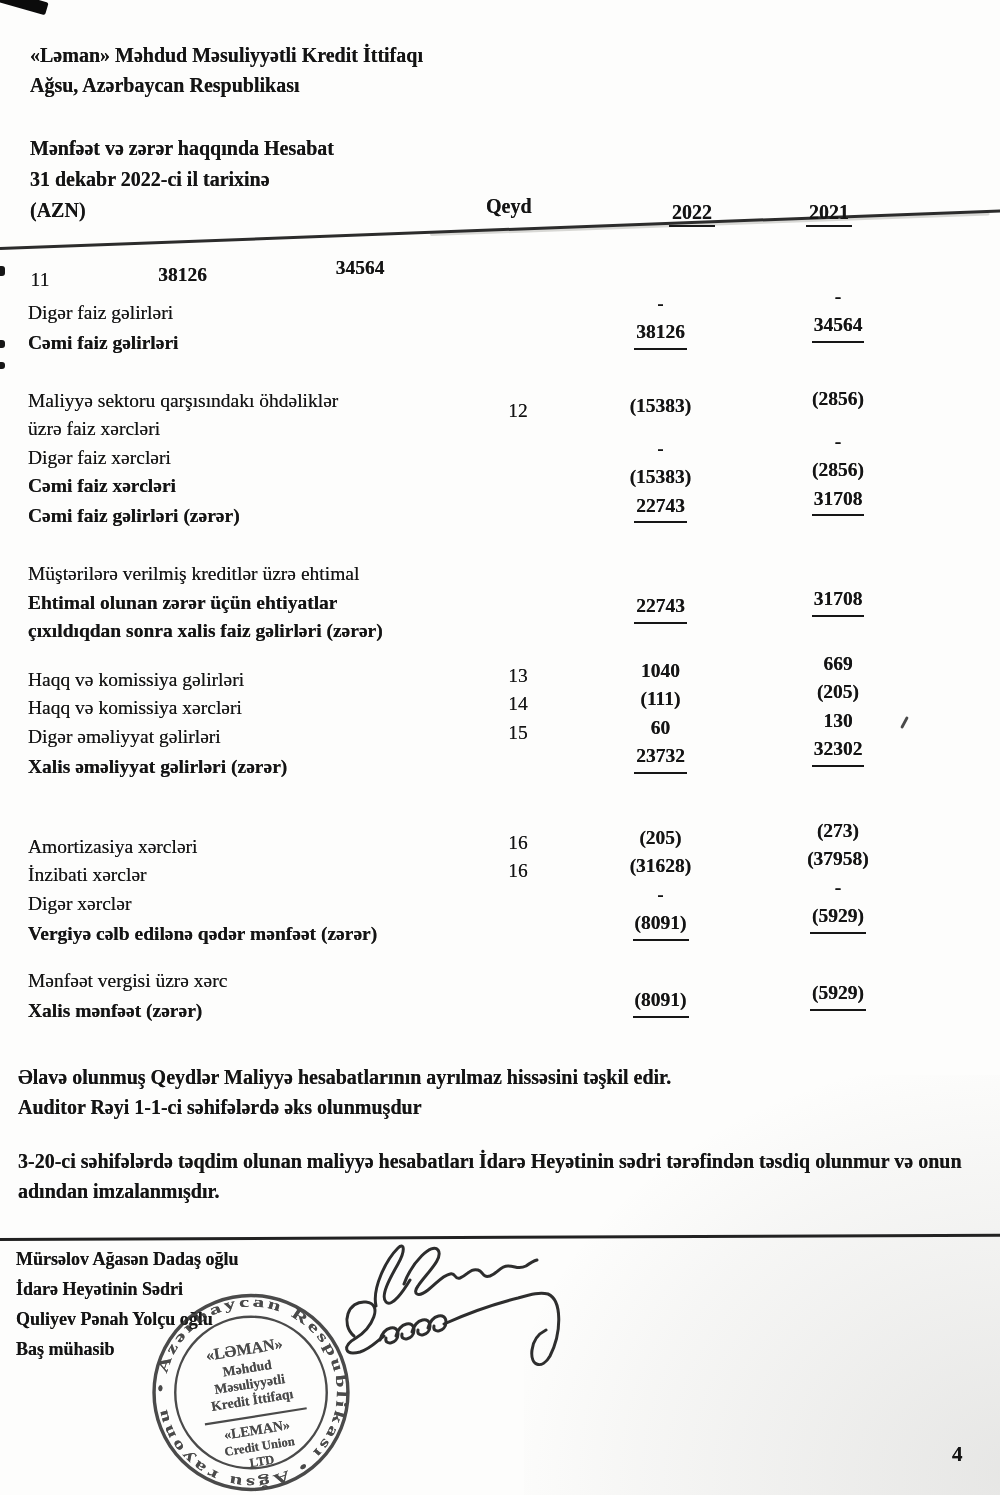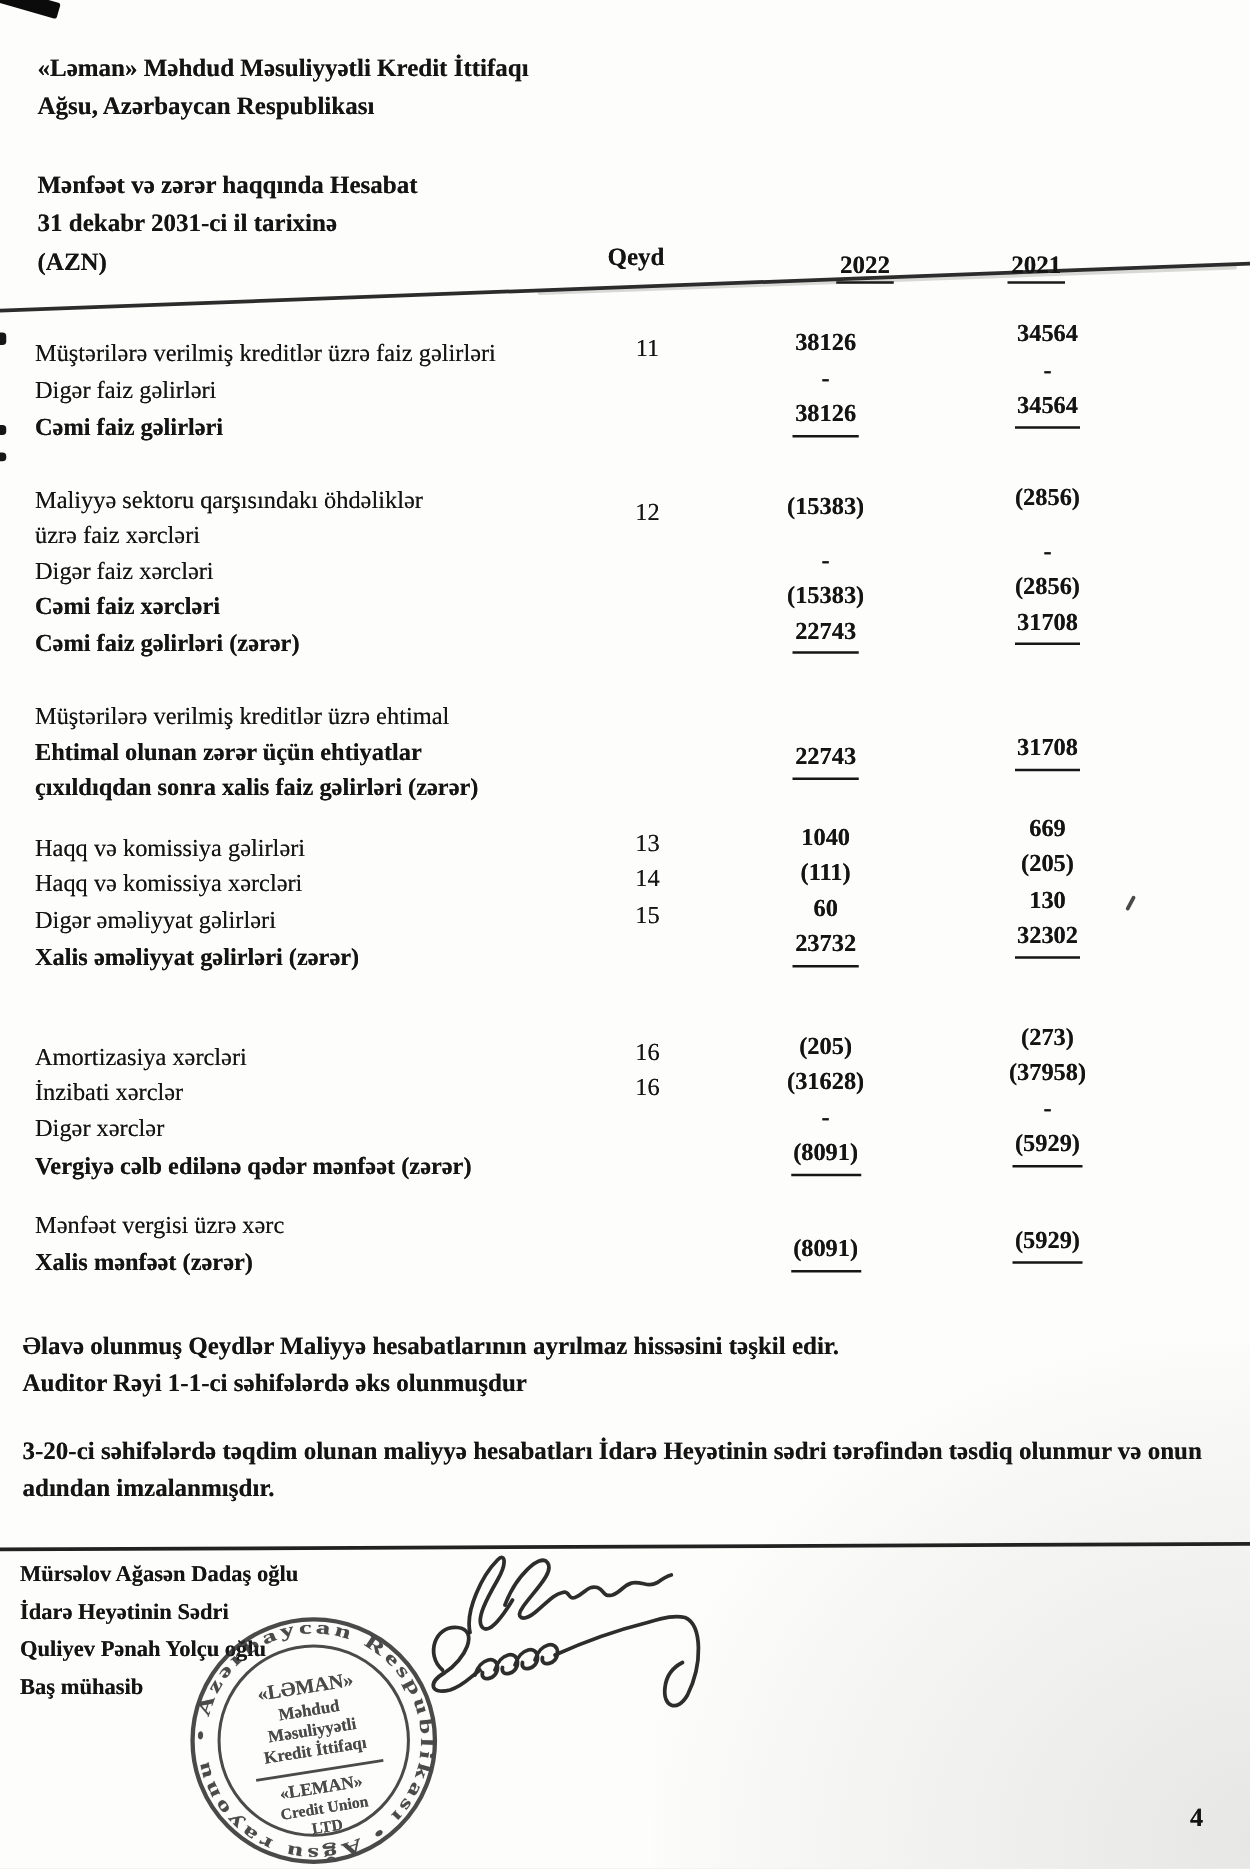--- a/index.html
+++ b/index.html
@@ -75,36 +75,33 @@
   <div class="scan-shade"></div>
   <div class="rule-smudge"></div>
 
   <div class="company">
     <div>«Ləman» Məhdud Məsuliyyətli Kredit İttifaqı</div>
     <div>Ağsu, Azərbaycan Respublikası</div>
   </div>
 
   <div class="doc-title">
     <div>Mənfəət və zərər haqqında Hesabat</div>
-    <div>31 dekabr 2031-ci il tarixinə</div>
+    <div>31 dekabr 2022-ci il tarixinə</div>
     <div>(AZN)</div>
   </div>
 
   <div class="top-rule"></div>
 
   <div class="col-head qeyd">Qeyd</div>
   <div class="col-head y2022"><span class="hul">2022</span></div>
   <div class="col-head y2021"><span class="hul">2021</span></div>
 
   <div class="tbl" id="table-body">
       <div class="tsec sec1">
         <div class="trow">
-          <div class="cell lab">
-            <div>Müştərilərə verilmiş kreditlər üzrə faiz gəlirləri</div>
-          </div>
           <div class="cell note">11</div>
           <div class="cell val y22"><span>38126</span></div>
           <div class="cell val y21"><span>34564</span></div>
         </div>
         <div class="trow">
           <div class="cell lab">
             <div>Digər faiz gəlirləri</div>
           </div>
           <div class="cell note"></div>
           <div class="cell val y22"><span>-</span></div>

